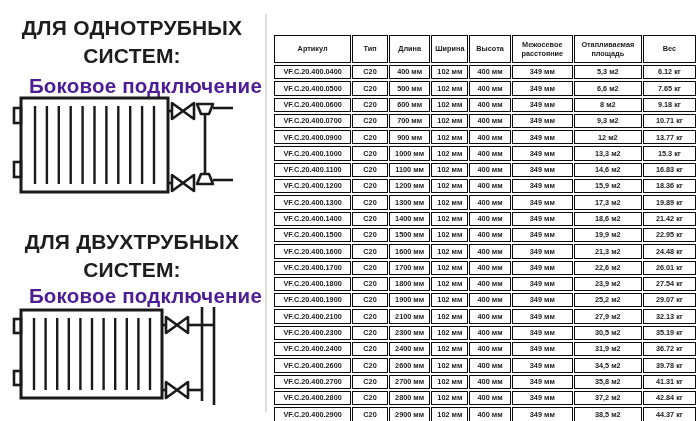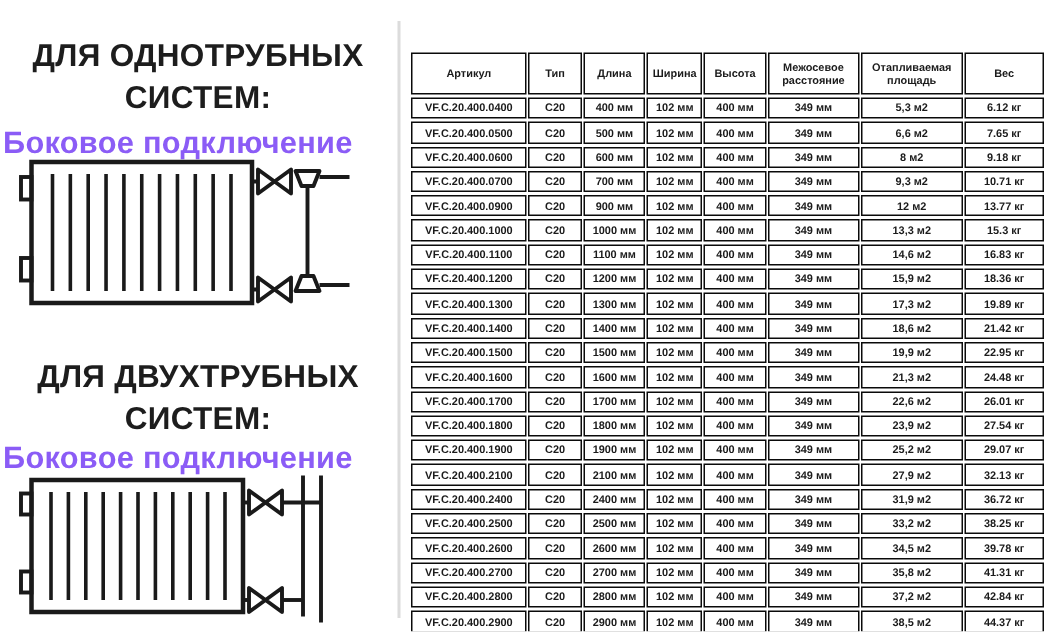--- a/index.html
+++ b/index.html
@@ -1,24 +1,24 @@
 <!DOCTYPE html>
 <html><head>
 <meta charset="utf-8">
 <style>
   html,body{margin:0;padding:0;background:#fff;}
   #page{position:relative;width:700px;height:421px;background:#ffffff;overflow:hidden;
         font-family:"Liberation Sans","DejaVu Sans",sans-serif;color:#1b1b1b;}
 
   
-  .left-panel{position:absolute;left:0;top:0;width:266px;height:336px;margin-top:10px;}
+  .left-panel{position:absolute;left:0;top:0;width:266px;height:336px;}
   .section-title{position:absolute;left:4px;width:256px;text-align:center;
                  font-size:21px;font-weight:800;line-height:1.35;color:#1d1d1d;letter-spacing:.2px;}
-  .section-sub{position:absolute;left:2px;width:260px;text-align:left;
-               font-size:20.5px;font-weight:800;color:#8b5cf6;letter-spacing:.2px;}
+  .section-sub{position:absolute;left:2px;width:260px;text-align:right;
+               font-size:20.5px;font-weight:800;color:#4c1d95;letter-spacing:.2px;}
   .title-1{top:14px;}
   .sub-1{top:74px;}
   .title-2{top:228px;}
   .sub-2{top:284px;}
   .diagram{position:absolute;left:6px;width:260px;height:110px;}
   .diagram-1{top:93px;}
   .diagram-2{top:298px;}
   .divider{position:absolute;left:265px;top:14px;width:1.5px;height:398px;background:#dcdcdc;}
 
   
@@ -282,38 +282,38 @@
             <td>VF.C.20.400.2100</td>
             <td>C20</td>
             <td>2100 мм</td>
             <td>102 мм</td>
             <td>400 мм</td>
             <td>349 мм</td>
             <td>27,9 м2</td>
             <td>32.13 кг</td>
           </tr>
           <tr>
+            <td>VF.C.20.400.2300</td>
+            <td>C20</td>
+            <td>2300 мм</td>
+            <td>102 мм</td>
+            <td>400 мм</td>
+            <td>349 мм</td>
+            <td>30,5 м2</td>
+            <td>35.19 кг</td>
+          </tr>
+          <tr>
             <td>VF.C.20.400.2400</td>
             <td>C20</td>
             <td>2400 мм</td>
             <td>102 мм</td>
             <td>400 мм</td>
             <td>349 мм</td>
             <td>31,9 м2</td>
             <td>36.72 кг</td>
-          </tr>
-          <tr>
-            <td>VF.C.20.400.2500</td>
-            <td>C20</td>
-            <td>2500 мм</td>
-            <td>102 мм</td>
-            <td>400 мм</td>
-            <td>349 мм</td>
-            <td>33,2 м2</td>
-            <td>38.25 кг</td>
           </tr>
           <tr>
             <td>VF.C.20.400.2600</td>
             <td>C20</td>
             <td>2600 мм</td>
             <td>102 мм</td>
             <td>400 мм</td>
             <td>349 мм</td>
             <td>34,5 м2</td>
             <td>39.78 кг</td>

